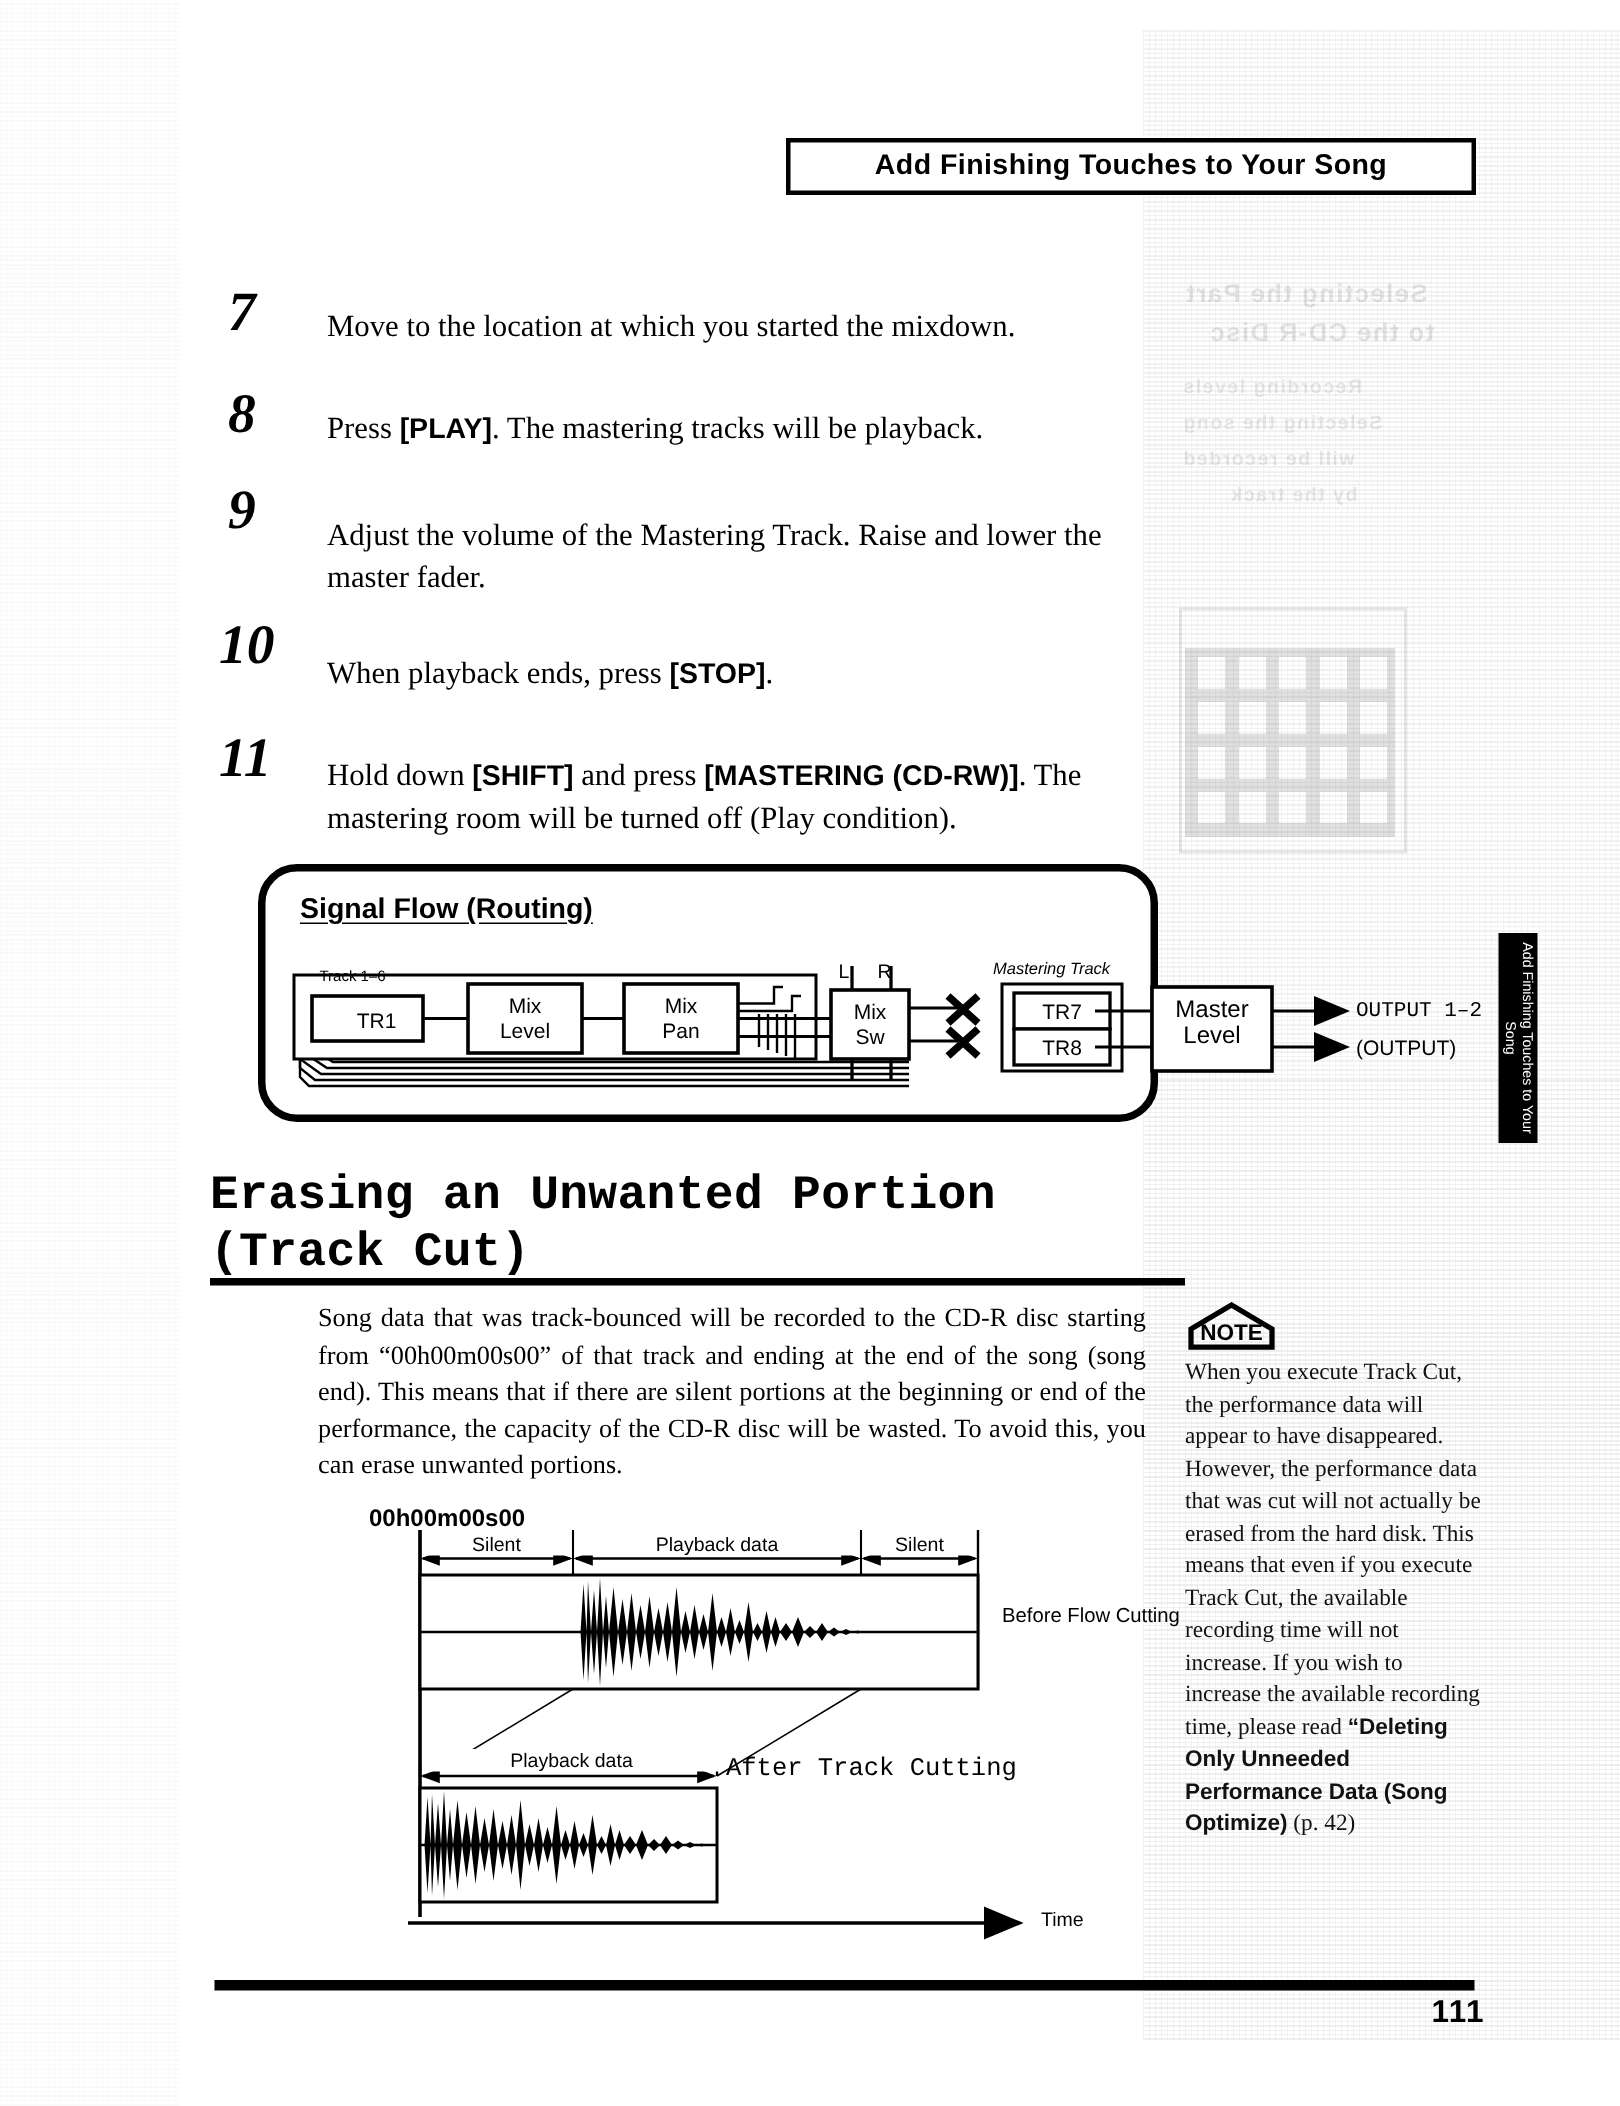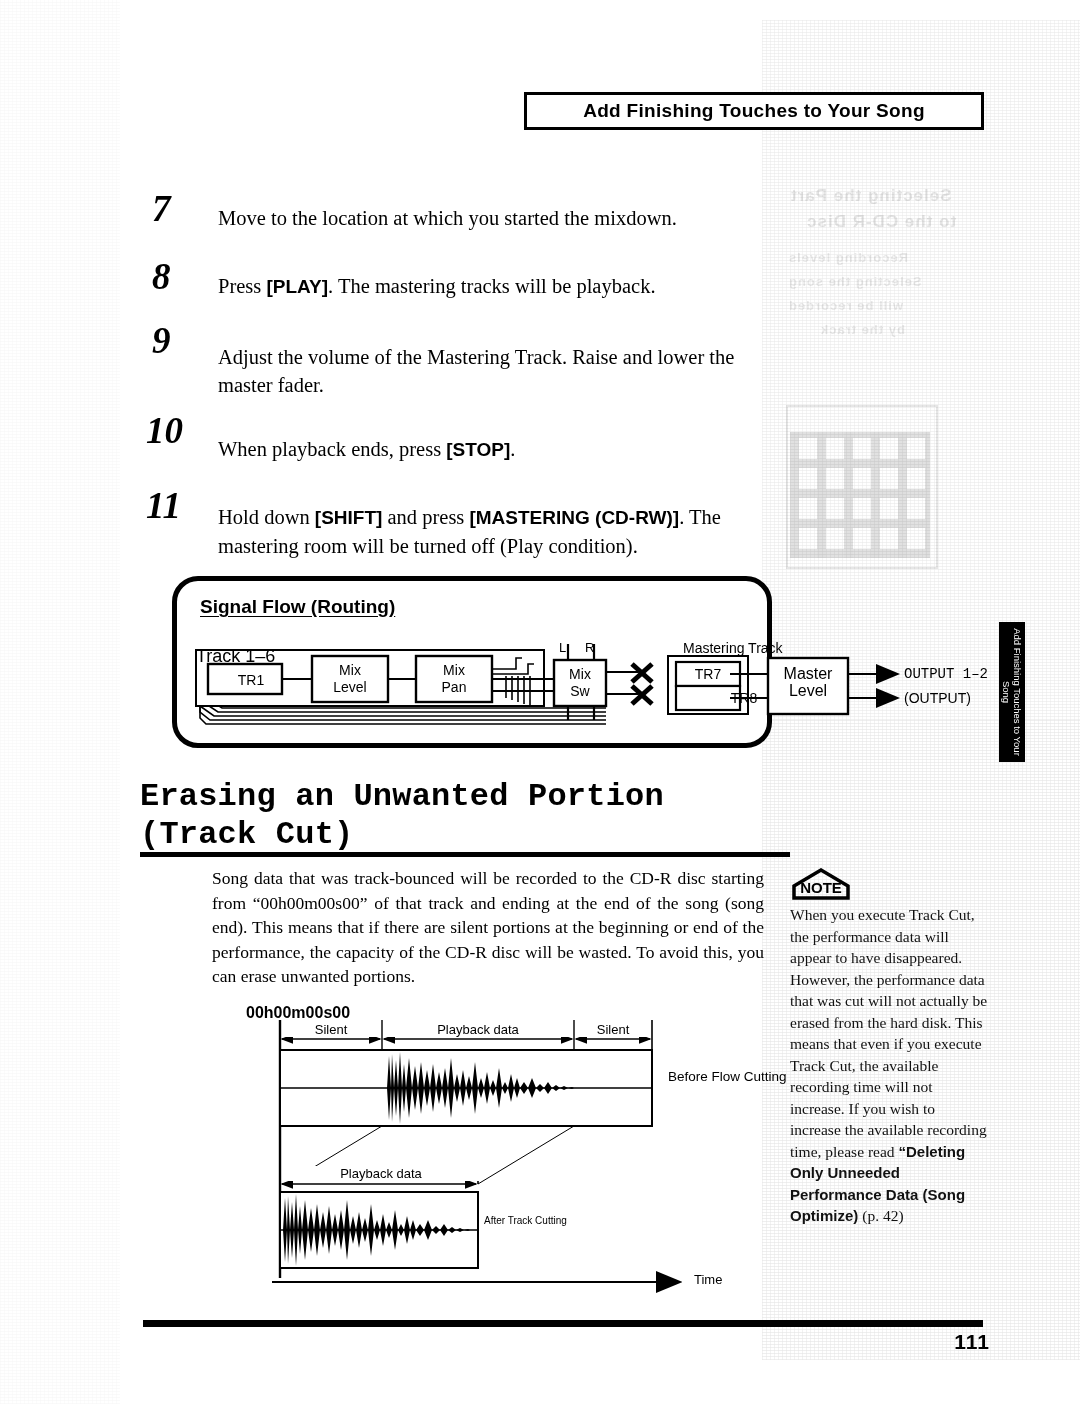--- a/index.html
+++ b/index.html
@@ -330,39 +330,39 @@
 
       <rect x="38" y="22" width="80" height="56" fill="#fff" stroke-width="2.4"></rect>
 
       <line x1="118" y1="38" x2="148" y2="38"></line>
       <line x1="118" y1="62" x2="148" y2="62"></line>
     </g>
     <polygon points="146,28 146,48 170,38" fill="#000"></polygon>
     <polygon points="146,52 146,72 170,62" fill="#000"></polygon>
   </svg>
 
-  <div style="position:absolute;left:196px;top:646px;font-family:'Liberation Sans',sans-serif;font-size:18px;">Track 1–6</div>
+  <div style="position:absolute;left:196px;top:646px;font-family:'Liberation Sans',sans-serif;font-size:10px;padding-left:17px;">Track 1–6</div>
   <div style="position:absolute;left:214px;top:672px;width:74px;text-align:center;font-family:'Liberation Sans',sans-serif;font-size:14px;">TR1</div>
   <div style="position:absolute;left:312px;top:662px;width:76px;text-align:center;font-family:'Liberation Sans',sans-serif;font-size:14px;line-height:17px;" id="lbl-mixlevel">
       <div>Mix</div>
       <div>Level</div>
     </div>
   <div style="position:absolute;left:416px;top:662px;width:76px;text-align:center;font-family:'Liberation Sans',sans-serif;font-size:14px;line-height:17px;" id="lbl-mixpan">
       <div>Mix</div>
       <div>Pan</div>
     </div>
   <div style="position:absolute;left:559px;top:640px;font-family:'Liberation Sans',sans-serif;font-size:13px;">L</div>
   <div style="position:absolute;left:585px;top:640px;font-family:'Liberation Sans',sans-serif;font-size:13px;">R</div>
   <div style="position:absolute;left:554px;top:666px;width:52px;text-align:center;font-family:'Liberation Sans',sans-serif;font-size:14px;line-height:17px;" id="lbl-mixsw">
       <div>Mix</div>
       <div>Sw</div>
     </div>
-  <div style="position:absolute;left:683px;top:640px;font-family:'Liberation Sans',sans-serif;font-size:14px;">Mastering Track</div>
+  <div style="position:absolute;left:662px;top:640px;font-family:'Liberation Sans',sans-serif;font-size:11px;font-style:italic;">Mastering Track</div>
   <div style="position:absolute;left:676px;top:666px;width:64px;text-align:center;font-family:'Liberation Sans',sans-serif;font-size:14px;">TR7</div>
-  <div style="position:absolute;left:676px;top:690px;width:64px;text-align:center;font-family:'Liberation Sans',sans-serif;font-size:14px;padding-left:36px;">TR8</div>
+  <div style="position:absolute;left:676px;top:690px;width:64px;text-align:center;font-family:'Liberation Sans',sans-serif;font-size:14px;">TR8</div>
   <div style="position:absolute;left:768px;top:665px;width:80px;text-align:center;font-family:'Liberation Sans',sans-serif;font-size:16px;line-height:17px;" id="lbl-masterlevel">
       <div>Master</div>
       <div>Level</div>
     </div>
   <div style="position:absolute;left:904px;top:666px;font-family:Liberation Mono, monospace;font-size:14px;">OUTPUT 1–2</div>
   <div style="position:absolute;left:904px;top:690px;font-family:'Liberation Sans',sans-serif;font-size:14px;">(OUTPUT)</div>
 
   <div class="sec-head">
     <div>Erasing an Unwanted Portion</div>
     <div>(Track Cut)</div>
@@ -453,21 +453,21 @@
         L160 118 L158 90 L156 124 L155 90 L153 122 L151 90 Z"></path>
     </g>
   </svg>
 
   <div style="position:absolute;left:246px;top:1004px;font-family:'Liberation Sans',sans-serif;font-size:16px;font-weight:bold;">00h00m00s00</div>
   <div style="position:absolute;left:282px;top:1022px;width:98px;text-align:center;font-family:'Liberation Sans',sans-serif;font-size:13px;background:#fff;">Silent</div>
   <div style="position:absolute;left:384px;top:1022px;width:188px;text-align:center;font-family:'Liberation Sans',sans-serif;font-size:13px;background:#fff;">Playback data</div>
   <div style="position:absolute;left:576px;top:1022px;width:74px;text-align:center;font-family:'Liberation Sans',sans-serif;font-size:13px;background:#fff;">Silent</div>
   <div style="position:absolute;left:668px;top:1069px;font-family:'Liberation Sans',sans-serif;font-size:13.5px;">Before Flow Cutting</div>
   <div style="position:absolute;left:282px;top:1166px;width:198px;text-align:center;font-family:'Liberation Sans',sans-serif;font-size:13px;background:#fff;">Playback data</div>
-  <div style="position:absolute;left:484px;top:1215px;font-family:Liberation Sans, sans-serif;font-size:10px;">After Track Cutting</div>
+  <div style="position:absolute;left:484px;top:1170px;font-family:Liberation Mono, monospace;font-size:17px;">After Track Cutting</div>
   <div style="position:absolute;left:694px;top:1272px;font-family:'Liberation Sans',sans-serif;font-size:13px;">Time</div>
 
   <div class="note-box">
     <div class="note-icon">
       <svg width="62" height="34" viewBox="0 0 62 34">
         <path d="M4 30 L4 18 L31 2 L58 18 L58 30 Z" fill="none" stroke="#000" stroke-width="3.5"></path>
         <text x="31" y="25" text-anchor="middle" font-family="Liberation Sans, sans-serif" font-size="15" font-weight="bold" fill="#000" id="note-icon-text">NOTE</text>
       </svg>
     </div>
     <div class="note-text" id="note-body">When you execute Track Cut, the performance data will appear to have disappeared. However, the performance data that was cut will not actually be erased from the hard disk. This means that even if you execute Track Cut, the available recording time will not increase. If you wish to increase the available recording time, please read <b>“Deleting Only Unneeded Performance Data (Song Optimize)</b> (p. 42)</div>

